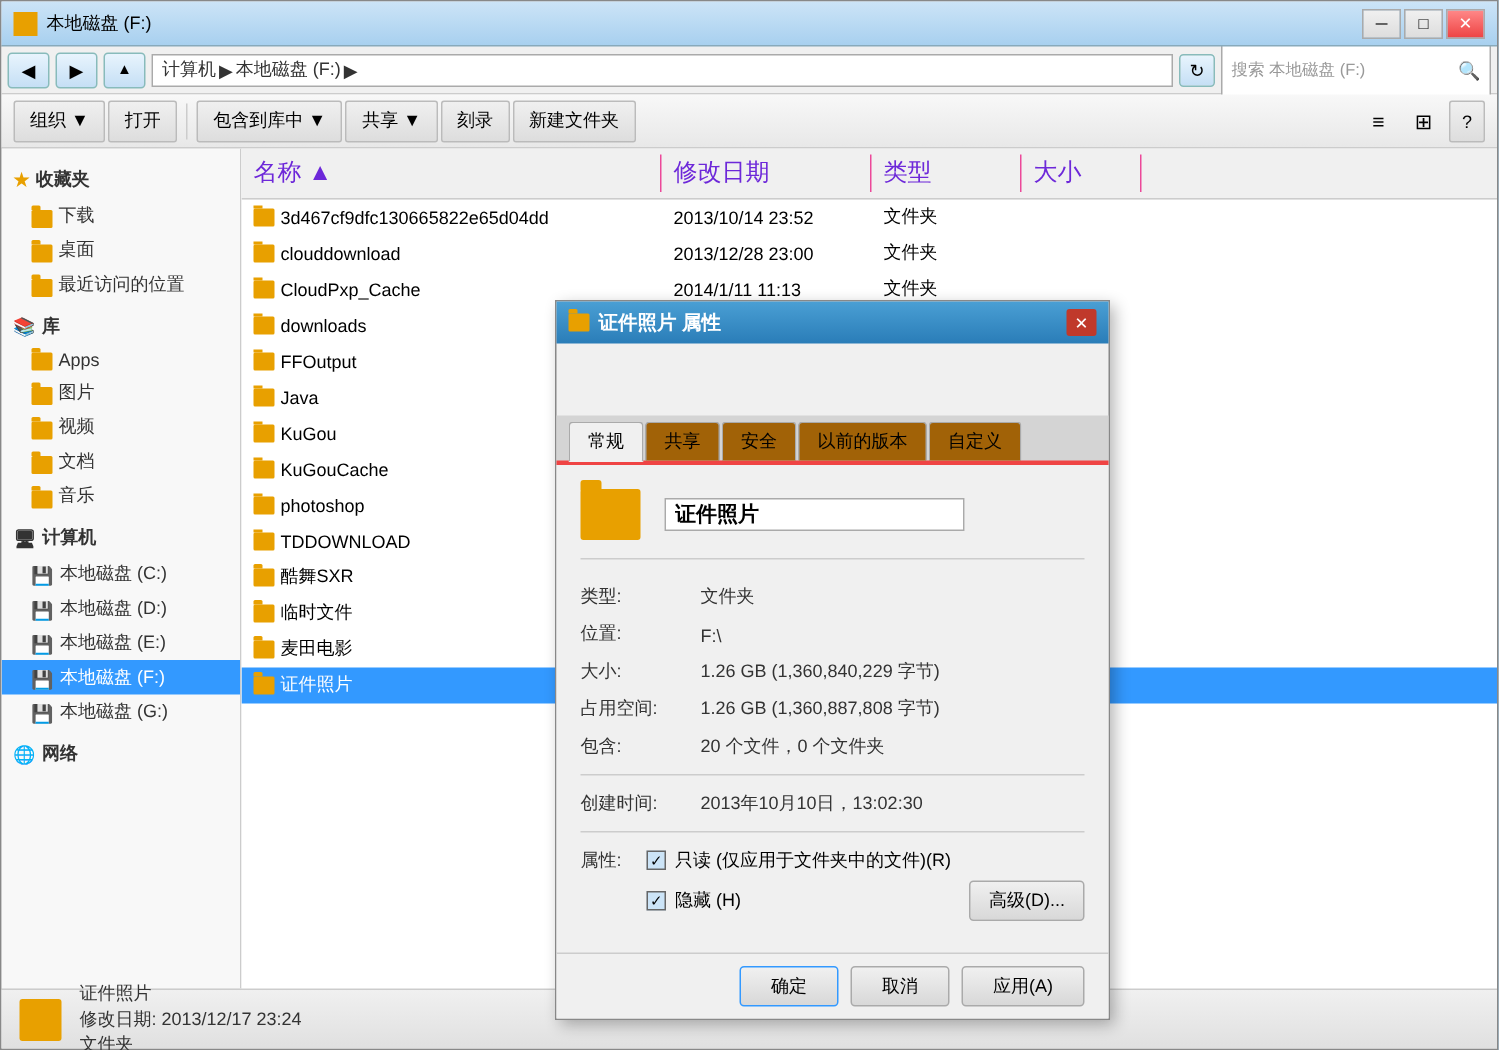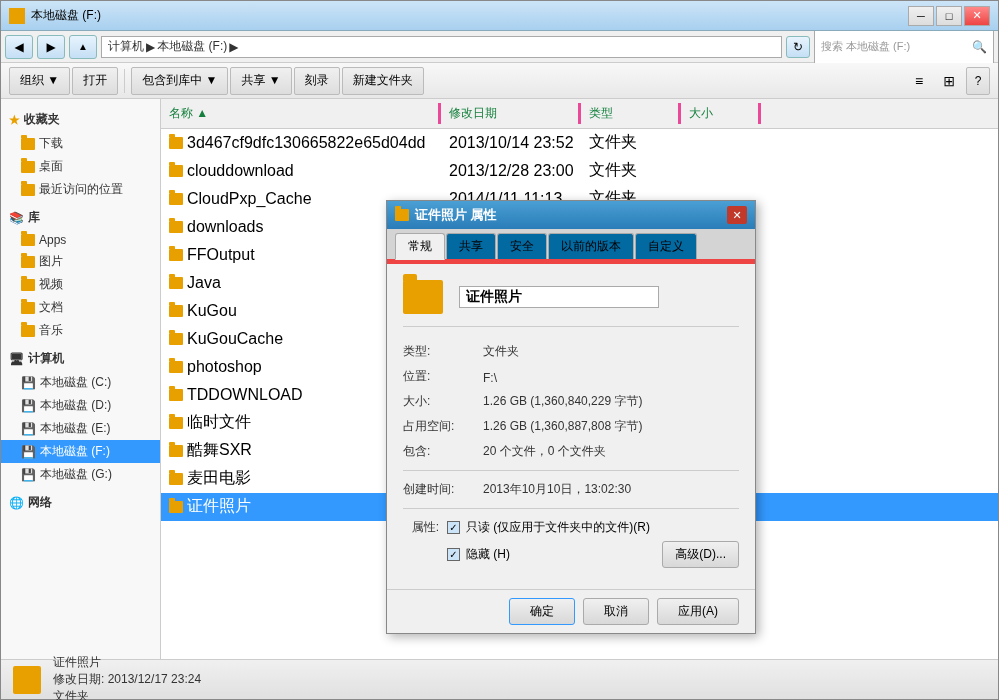--- a/index.html
+++ b/index.html
@@ -166,21 +166,21 @@
     .sidebar-header {
       display: flex; align-items: center;
       padding: 4px 8px;
       font-weight: bold;
       font-size: 12px;
       color: #333;
       gap: 4px;
       cursor: pointer;
     }
     .sidebar-item {
-      display: flex; align-items: center;
+      display: flex; align-items: flex-end;
       padding: 3px 8px 3px 20px;
       font-size: 12px;
       color: #333;
       cursor: pointer;
       gap: 4px;
     }
     .sidebar-item.selected { background: #3399ff; color: #fff; }
     .folder-icon {
       width: 14px; height: 12px;
       background: #e8a000;
@@ -205,41 +205,41 @@
       overflow-y: auto;
       position: relative;
     }
     .content-header {
       display: flex;
       background: #f0f0f0;
       border-bottom: 1px solid #ccc;
       padding: 4px 0;
     }
     .col-header {
-      font-size: 12px;
-      color: #15803d;
+      font-size: 16px;
+      color: #6d28d9;
       padding: 2px 8px;
-      border-right: 3px solid #ec4899;
+      border-right: 1px solid #ec4899;
       cursor: pointer;
     }
     .col-name { width: 280px; }
     .col-date { width: 140px; }
     .col-type { width: 100px; }
     .col-size { width: 80px; }
 
     .file-row {
       display: flex;
       align-items: center;
       padding: 2px 0;
       cursor: pointer;
       border-bottom: 1px solid transparent;
     }
     .file-row.selected { background: #3399ff; color: #fff; }
     .file-cell {
-      font-size: 16px;
+      font-size: 12px;
       padding: 1px 8px;
       overflow: hidden;
       white-space: nowrap;
     }
     .file-cell.name { width: 280px; display: flex; align-items: center; gap: 4px; }
     .file-cell.date { width: 140px; }
     .file-cell.type { width: 100px; }
     .file-cell.size { width: 80px; }
 
     
@@ -260,21 +260,21 @@
       color: #fff;
       font-size: 16px;
       flex-shrink: 0;
     }
     .status-text { font-size: 12px; color: #333; }
 
     
     .properties-dialog {
       position: absolute;
       top: 200px;
-      left: 386px;
+      left: 370px;
       width: 370px;
       background: #f0f0f0;
       border: 1px solid #888;
       box-shadow: 3px 3px 10px rgba(0,0,0,0.3);
       z-index: 200;
       font-size: 12px;
     }
     .dialog-title-bar {
       height: 28px;
       background: linear-gradient(to bottom, #4a9fd4, #2a7db8);
@@ -308,27 +308,28 @@
       border: none;
       color: #fff;
       font-size: 11px;
       cursor: pointer;
       display: flex; align-items: center; justify-content: center;
       border-radius: 2px;
     }
     .dialog-tabs {
       display: flex;
       background: #d4d4d4;
-      border-bottom: 5px solid #ef4444;
+      border-bottom: 3px solid #ef4444;
       padding: 4px 8px 0;
       gap: 1px;
+      margin-top: 48px;
     }
     .dialog-tab {
       padding: 4px 12px;
-      background: #0369a1;
+      background: #a16207;
       border: 1px solid #aaa;
       border-bottom: none;
       cursor: pointer;
       font-size: 12px;
       border-radius: 3px 3px 0 0;
     }
     .dialog-tab.active {
       background: #f0f0f0;
       border-bottom: 1px solid #f0f0f0;
       margin-bottom: -1px;
@@ -421,21 +422,20 @@
     .attr-row {
       display: flex;
       align-items: flex-start;
       gap: 8px;
     }
     .attr-label {
       width: 36px;
       flex-shrink: 0;
       font-size: 12px;
       color: #333;
-      text-align: right;
     }
     .attr-controls {
       flex: 1;
     }
     .checkbox-line {
       display: flex;
       align-items: center;
       gap: 6px;
       margin-bottom: 5px;
     }
@@ -667,30 +667,30 @@
             <div class="folder-icon"></div>
             <span>TDDOWNLOAD</span>
           </div>
         <div class="file-cell date"></div>
         <div class="file-cell type">文件夹</div>
         <div class="file-cell size"></div>
       </div>
       <div class="file-row">
         <div class="file-cell name">
             <div class="folder-icon"></div>
+            <span>酷舞SXR</span>
+          </div>
+        <div class="file-cell date"></div>
+        <div class="file-cell type">文件夹</div>
+        <div class="file-cell size"></div>
+      </div>
+      <div class="file-row">
+        <div class="file-cell name">
+            <div class="folder-icon"></div>
             <span>临时文件</span>
-          </div>
-        <div class="file-cell date"></div>
-        <div class="file-cell type">文件夹</div>
-        <div class="file-cell size"></div>
-      </div>
-      <div class="file-row">
-        <div class="file-cell name">
-            <div class="folder-icon"></div>
-            <span>酷舞SXR</span>
           </div>
         <div class="file-cell date"></div>
         <div class="file-cell type">文件夹</div>
         <div class="file-cell size"></div>
       </div>
       <div class="file-row">
         <div class="file-cell name">
             <div class="folder-icon"></div>
             <span>麦田电影</span>
           </div>

